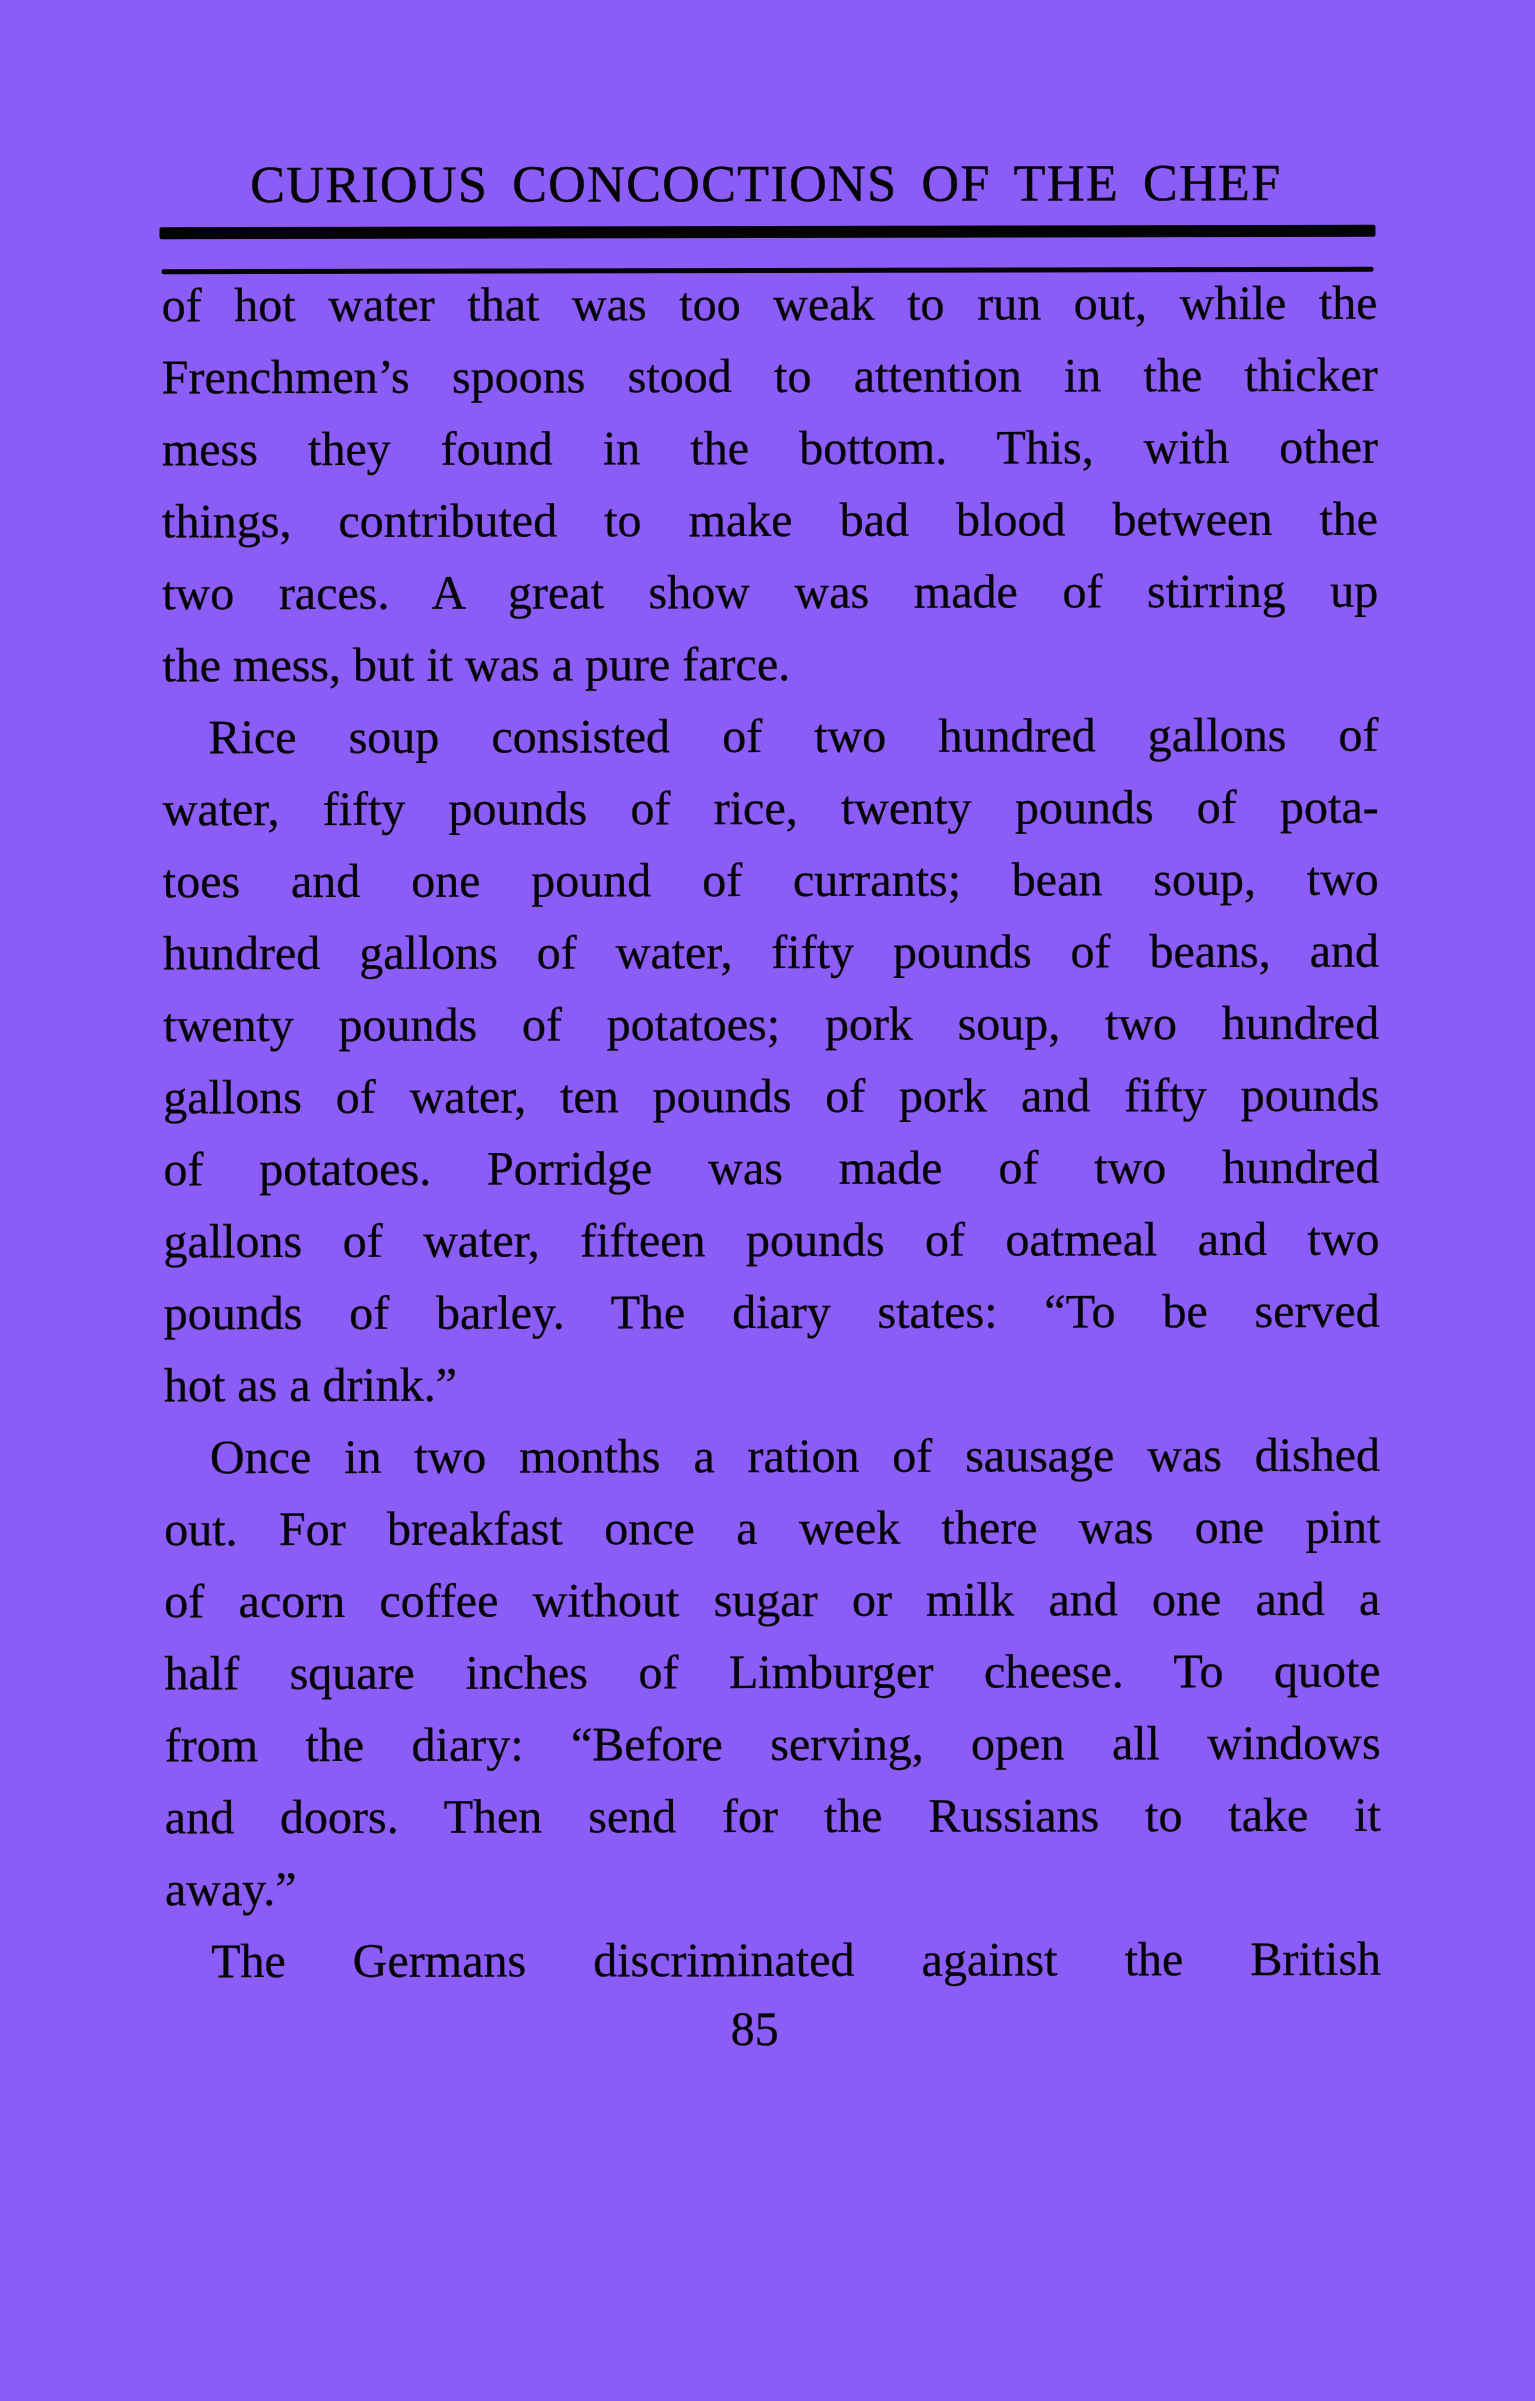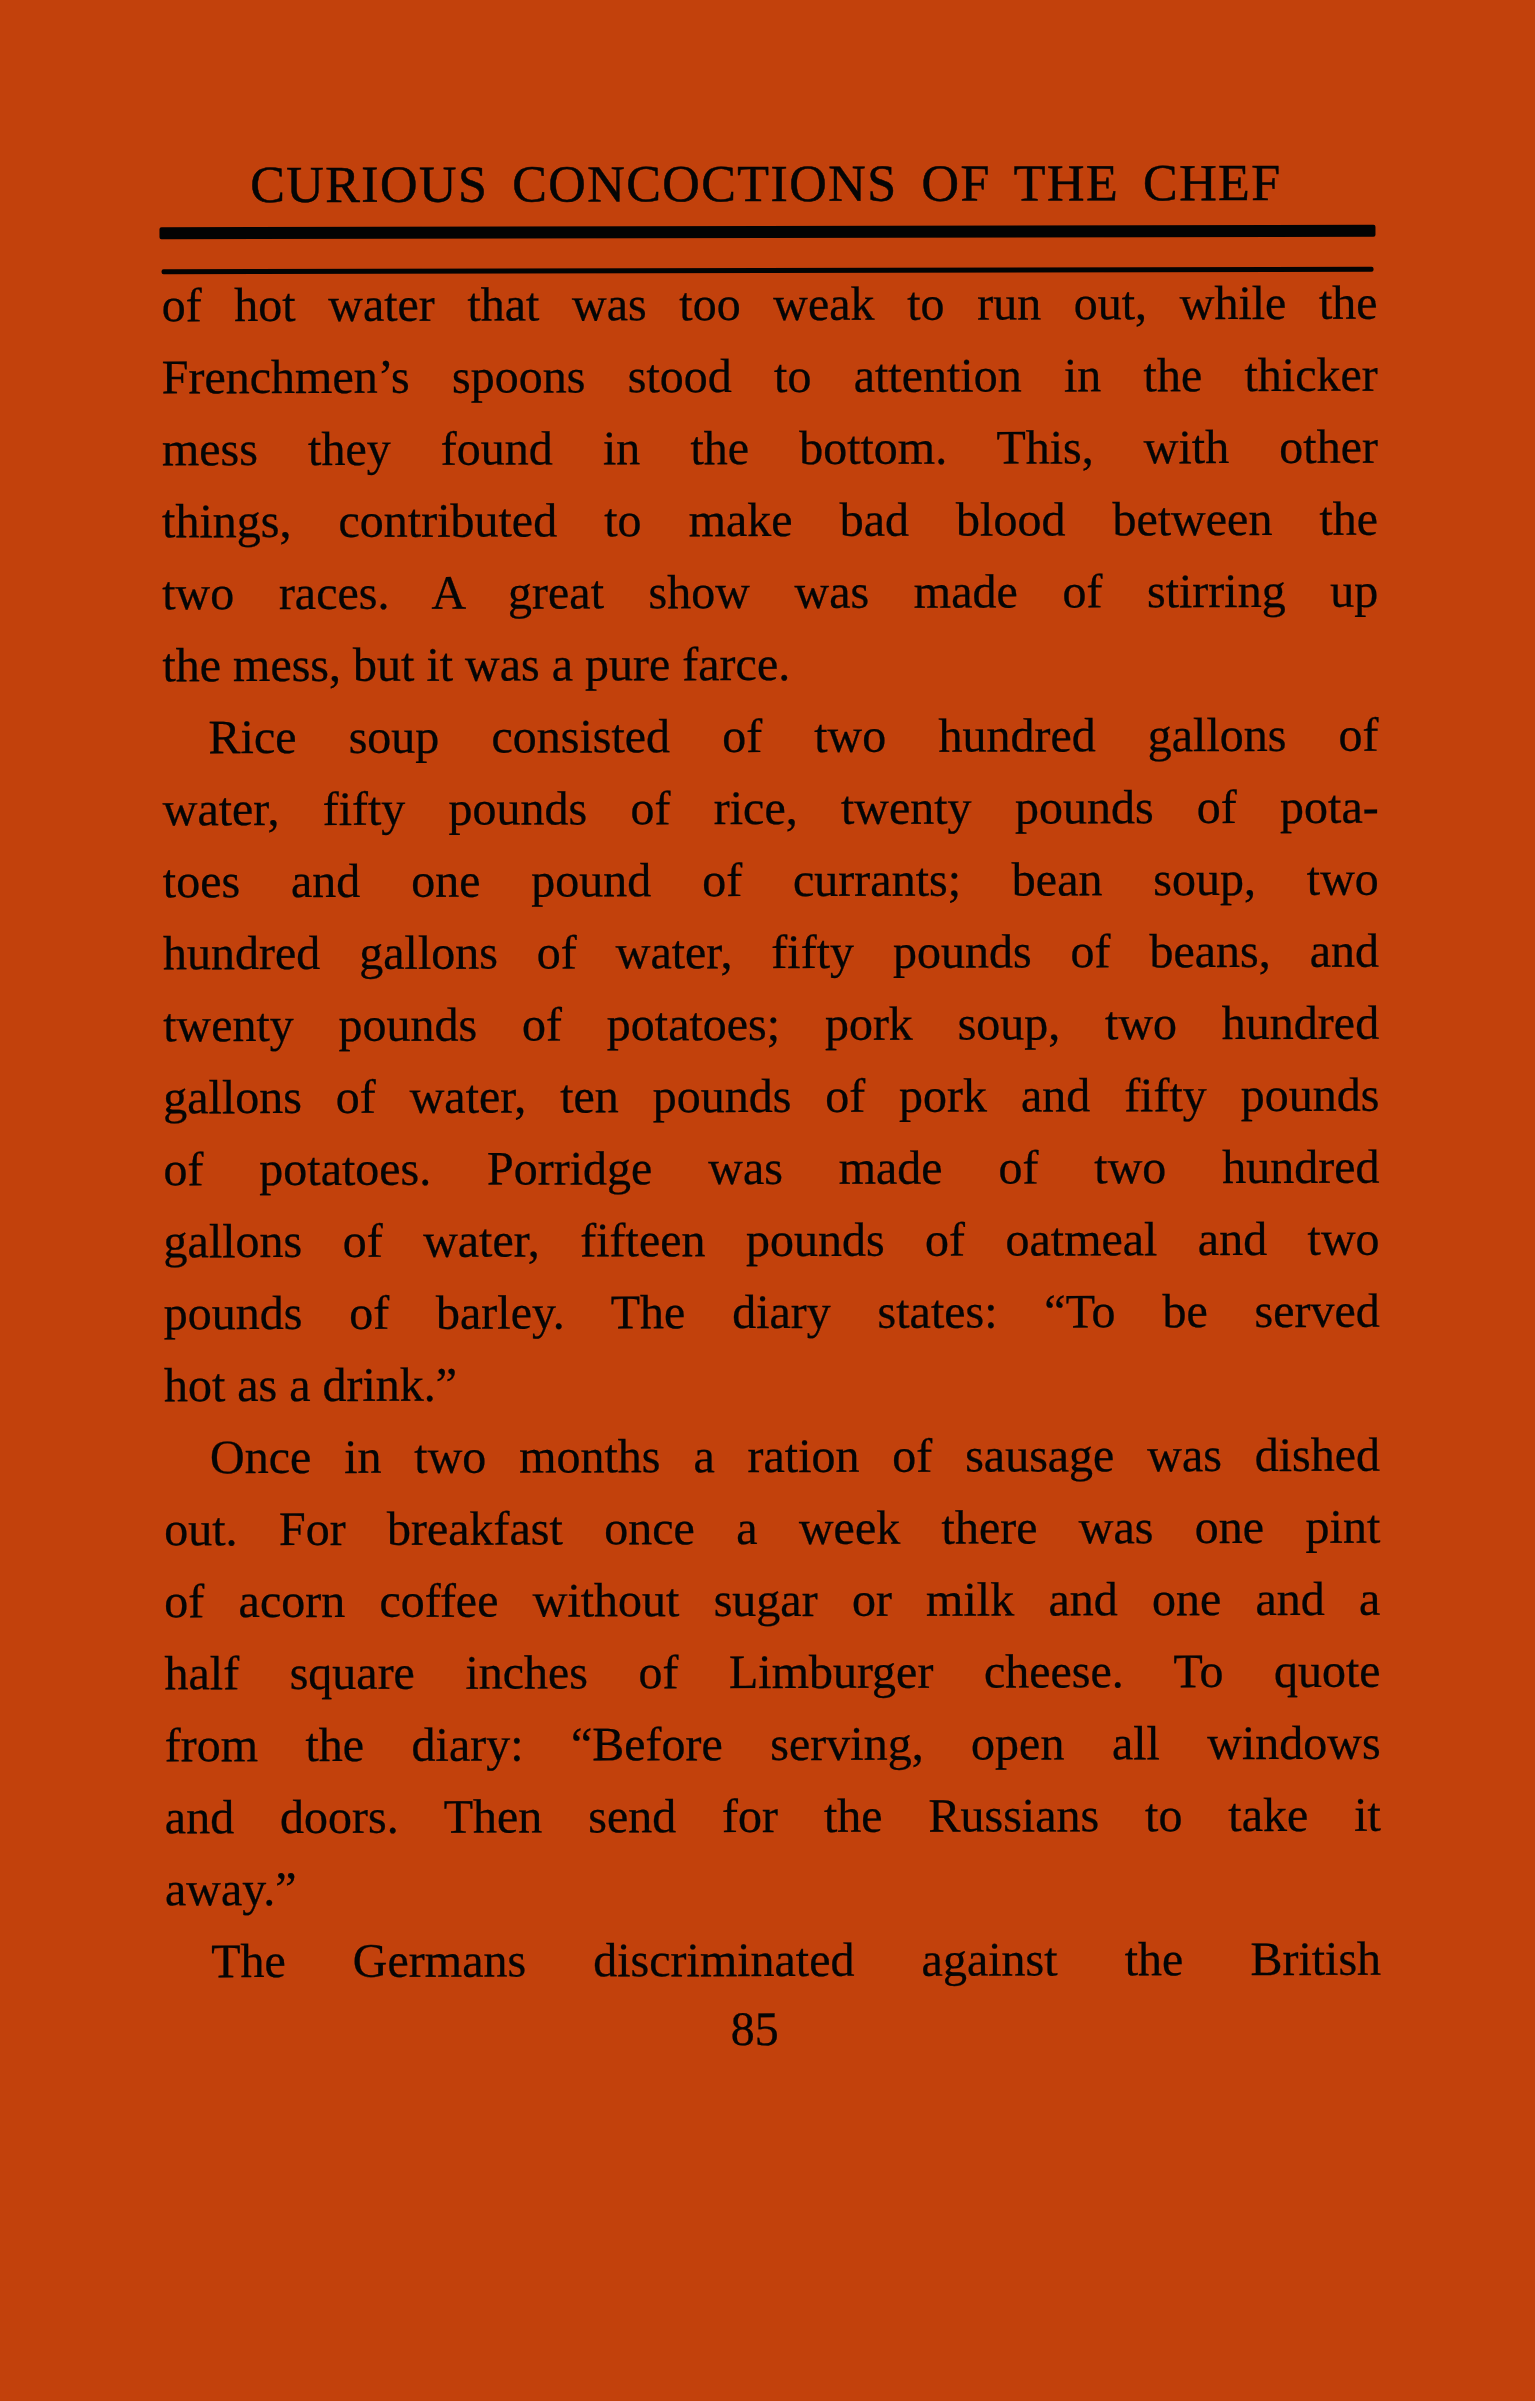--- a/index.html
+++ b/index.html
@@ -4,21 +4,21 @@
 <style>
   html, body {
     margin: 0;
     padding: 0;
     background: #ffffff;
   }
   .page {
     position: relative;
     width: 1535px;
     height: 2401px;
-    background: #c2410c;
+    background: #8b5cf6;
     color: #050505;
     font-family: "Liberation Serif", "DejaVu Serif", serif;
     overflow: hidden;
   }
   .content {
     position: absolute;
     inset: 0;
     transform: rotate(-0.12deg);
     transform-origin: 50% 40%;
   }

